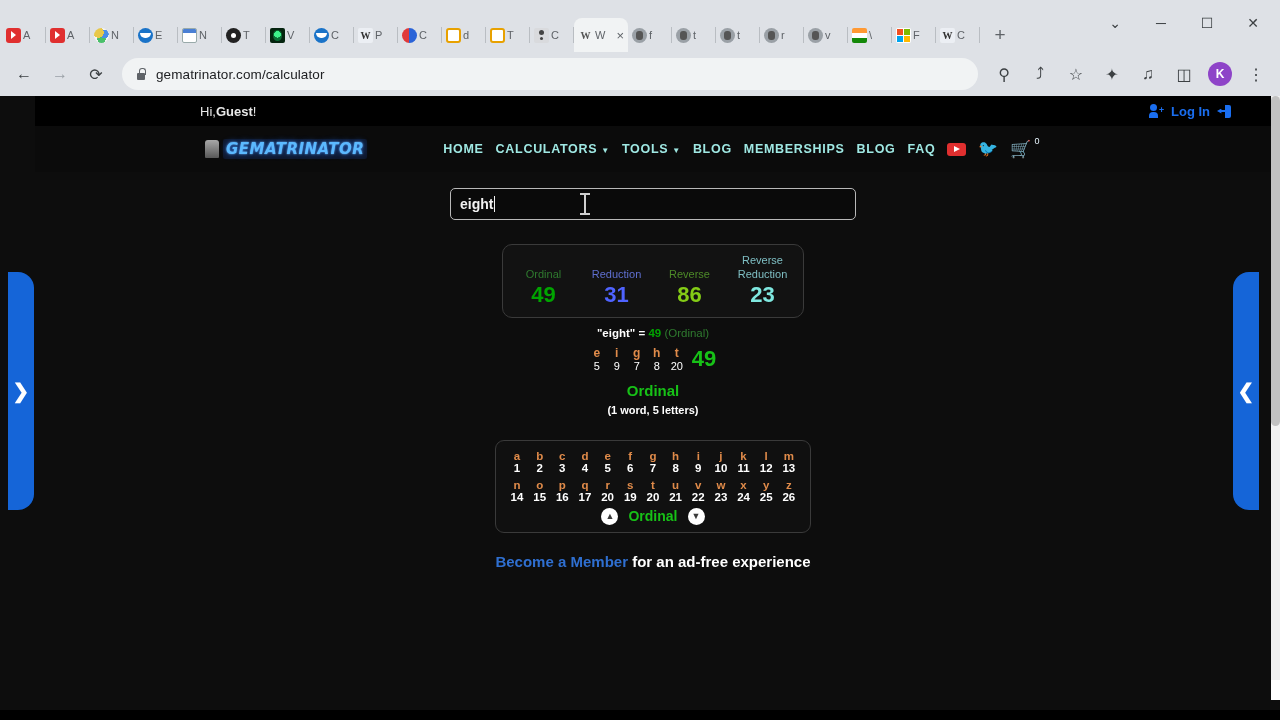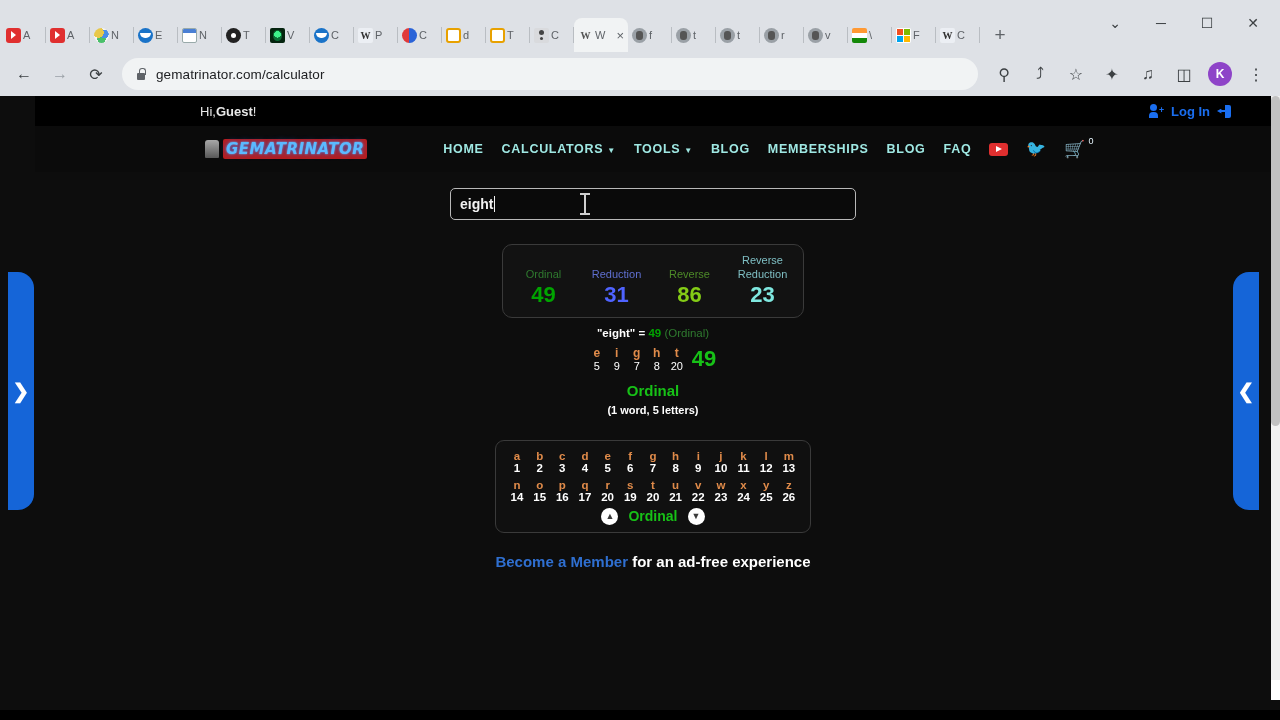--- a/index.html
+++ b/index.html
@@ -110,23 +110,23 @@
   .ico-signin::after{content:""; position:absolute; left:0; top:4px; width:8px; height:5px; background:#1a6ef0;
     clip-path: polygon(0 50%, 55% 0, 55% 30%, 100% 30%, 100% 70%, 55% 70%, 55% 100%);}
 
   .navbar { height:46px; background:#0b0b0b; display:flex; align-items:center; padding:0 24px 0 170px; }
   .logo { display:flex; align-items:center; gap:4px; }
   .logo-glyph { width:14px; height:18px; background:linear-gradient(#cfcfcf,#6b6b6b); border-radius:3px 3px 1px 1px; opacity:.8;}
   .logo-text {
     font-family:"DejaVu Sans", sans-serif;
     font-weight:700; font-style:italic; font-size:15px; letter-spacing:.5px;
     color:#5bb9ff; text-shadow:0 0 6px #1b5fd0, 0 0 2px #8fd4ff;
-    background:#b91c1c; padding:1px 3px; border-radius:2px;
-  }
-  .nav { display:flex; align-items:center; gap:18px; margin-left:76px; }
+    background:#0f172a; padding:1px 3px; border-radius:2px;
+  }
+  .nav { display:flex; align-items:center; gap:12px; margin-left:76px; }
   .nav a { color:#9fe8e3; font-size:12.5px; font-weight:700; letter-spacing:.7px; text-decoration:none;
     display:flex; align-items:center; gap:4px; }
   .caret { font-size:8px; position:relative; top:1px; }
   .yt-ico { width:19px; height:13px; background:#e02f2f; border-radius:3px; position:relative; }
   .yt-ico::after{content:""; position:absolute; left:7px; top:3px; border-left:6px solid #fff;
     border-top:3.5px solid transparent; border-bottom:3.5px solid transparent;}
   .tw-ico { color:#1d9bf0; font-size:16px; line-height:1; }
   .cart { position:relative; color:#e8f7ff; font-size:17px; line-height:1; }
   .cart sup { font-size:9px; position:absolute; top:-4px; right:-8px; color:#e8f7ff; }
 

